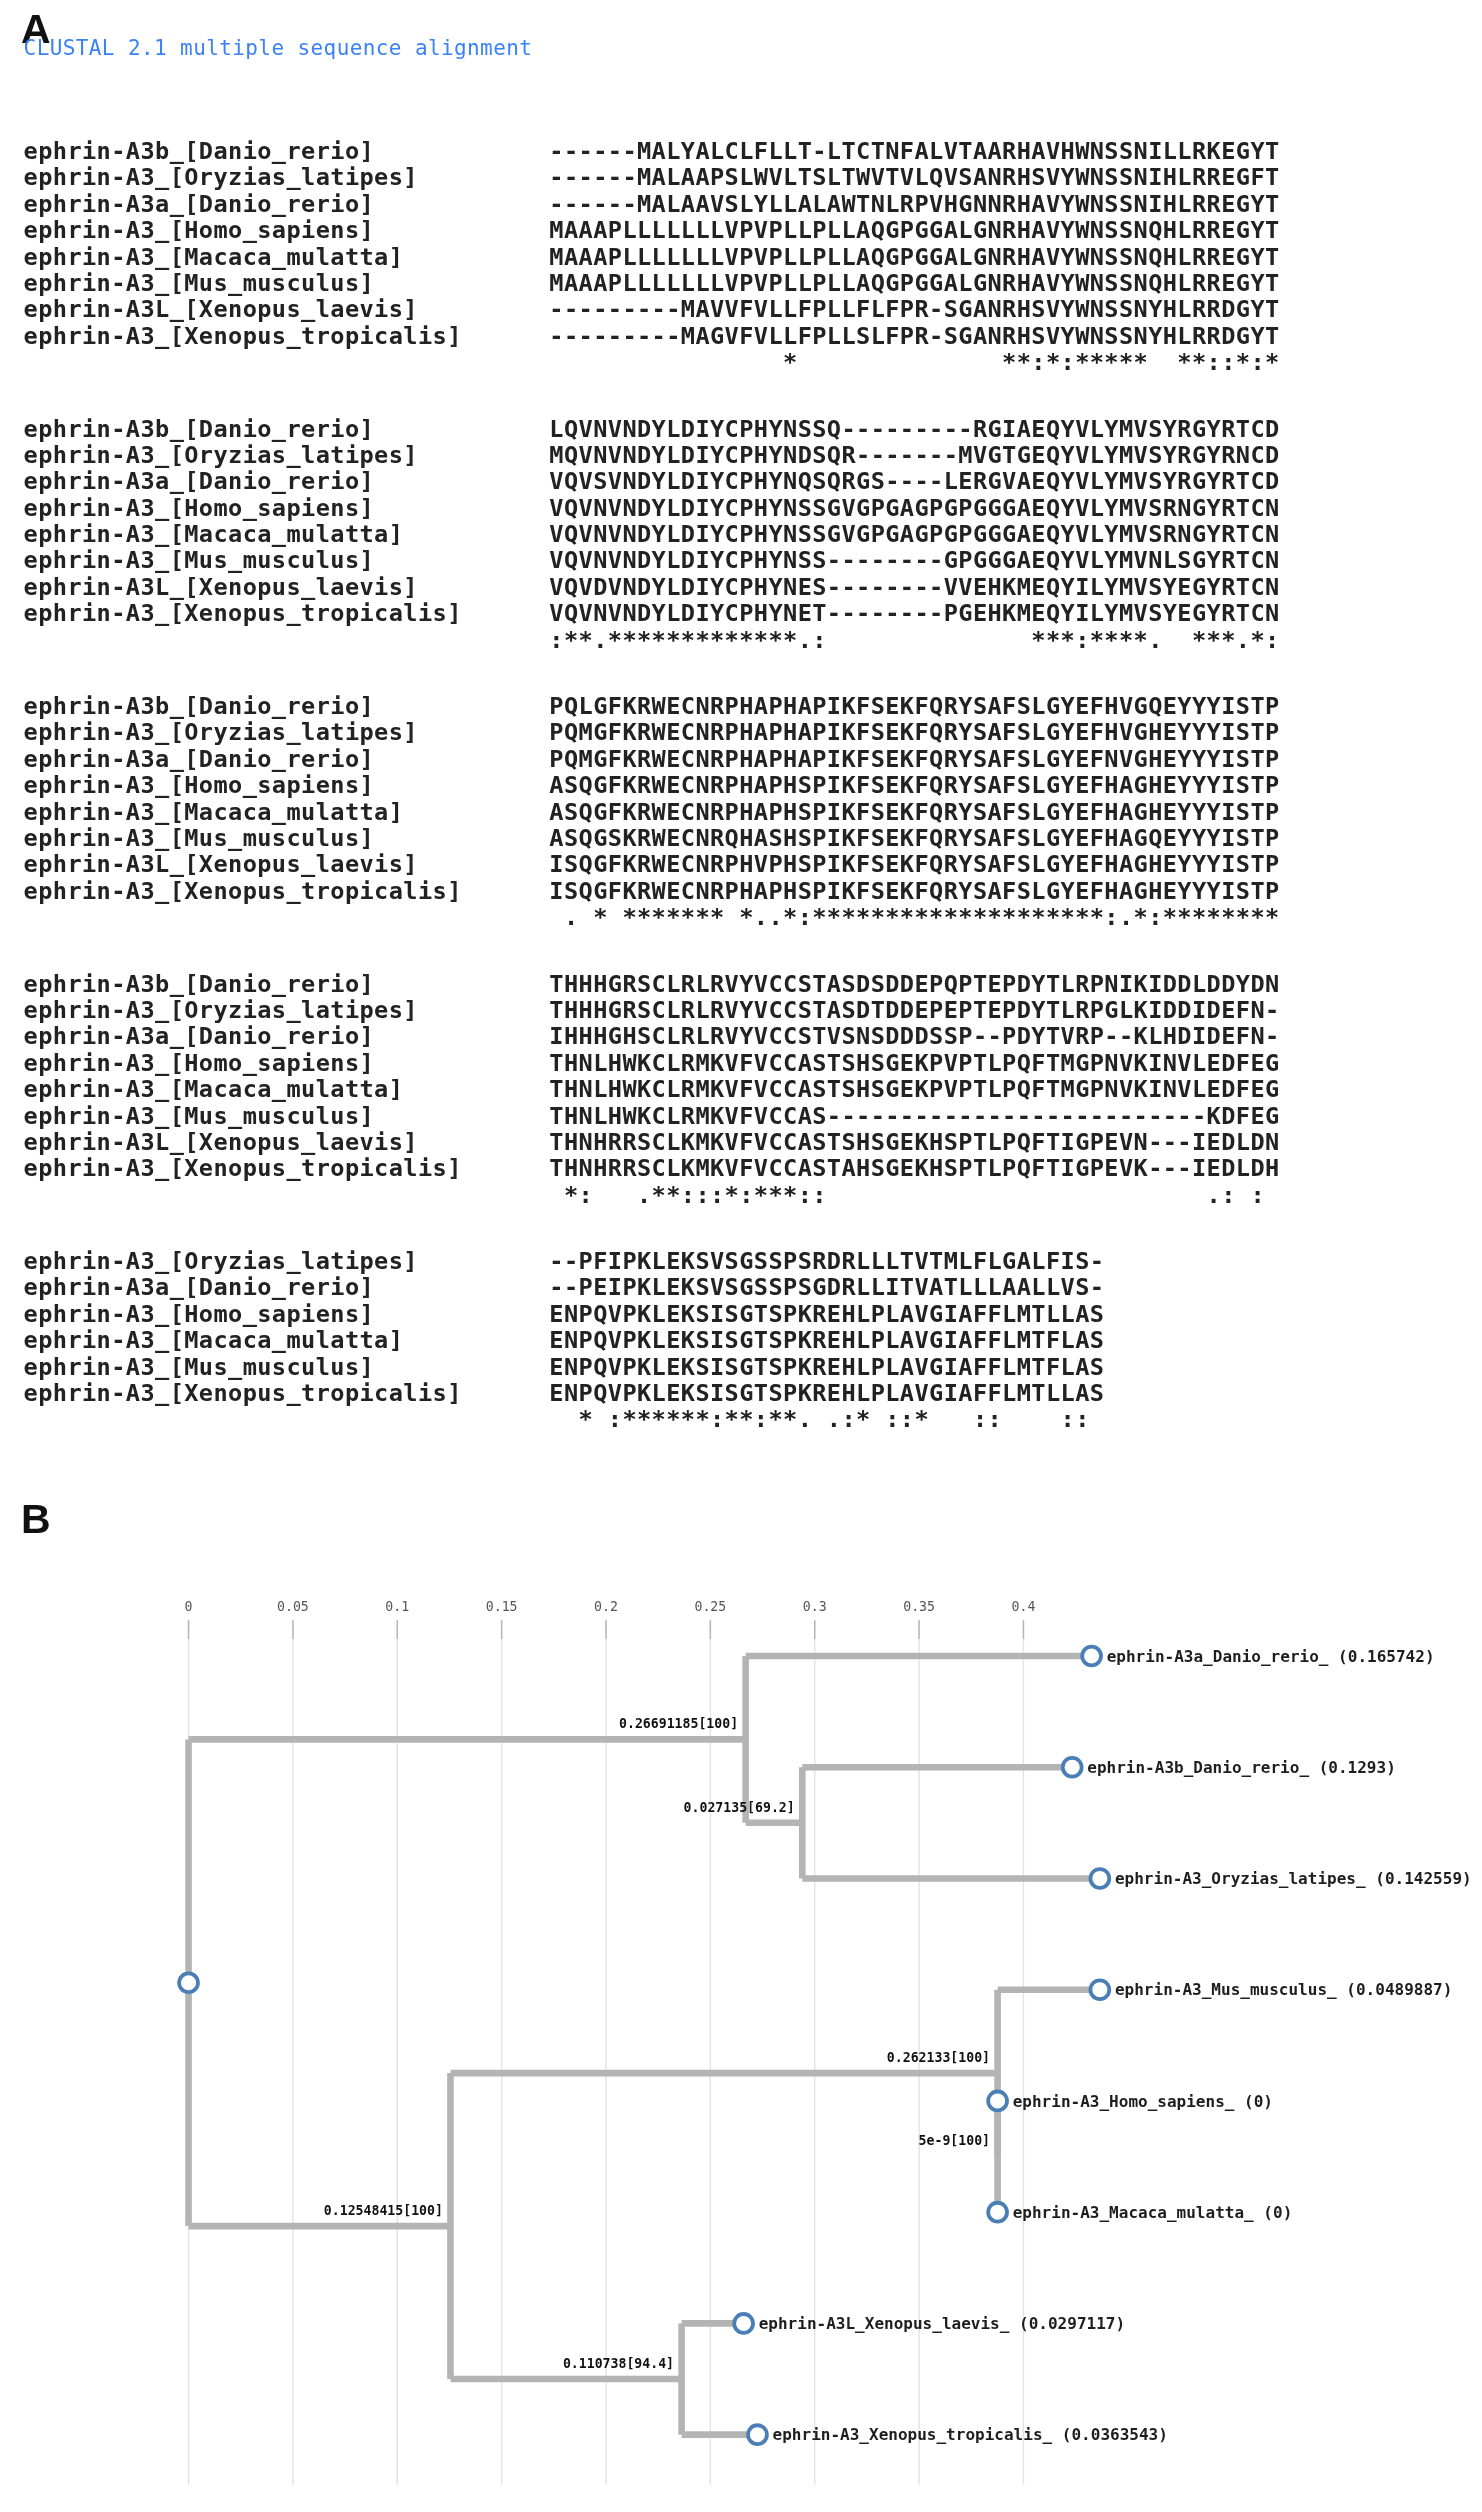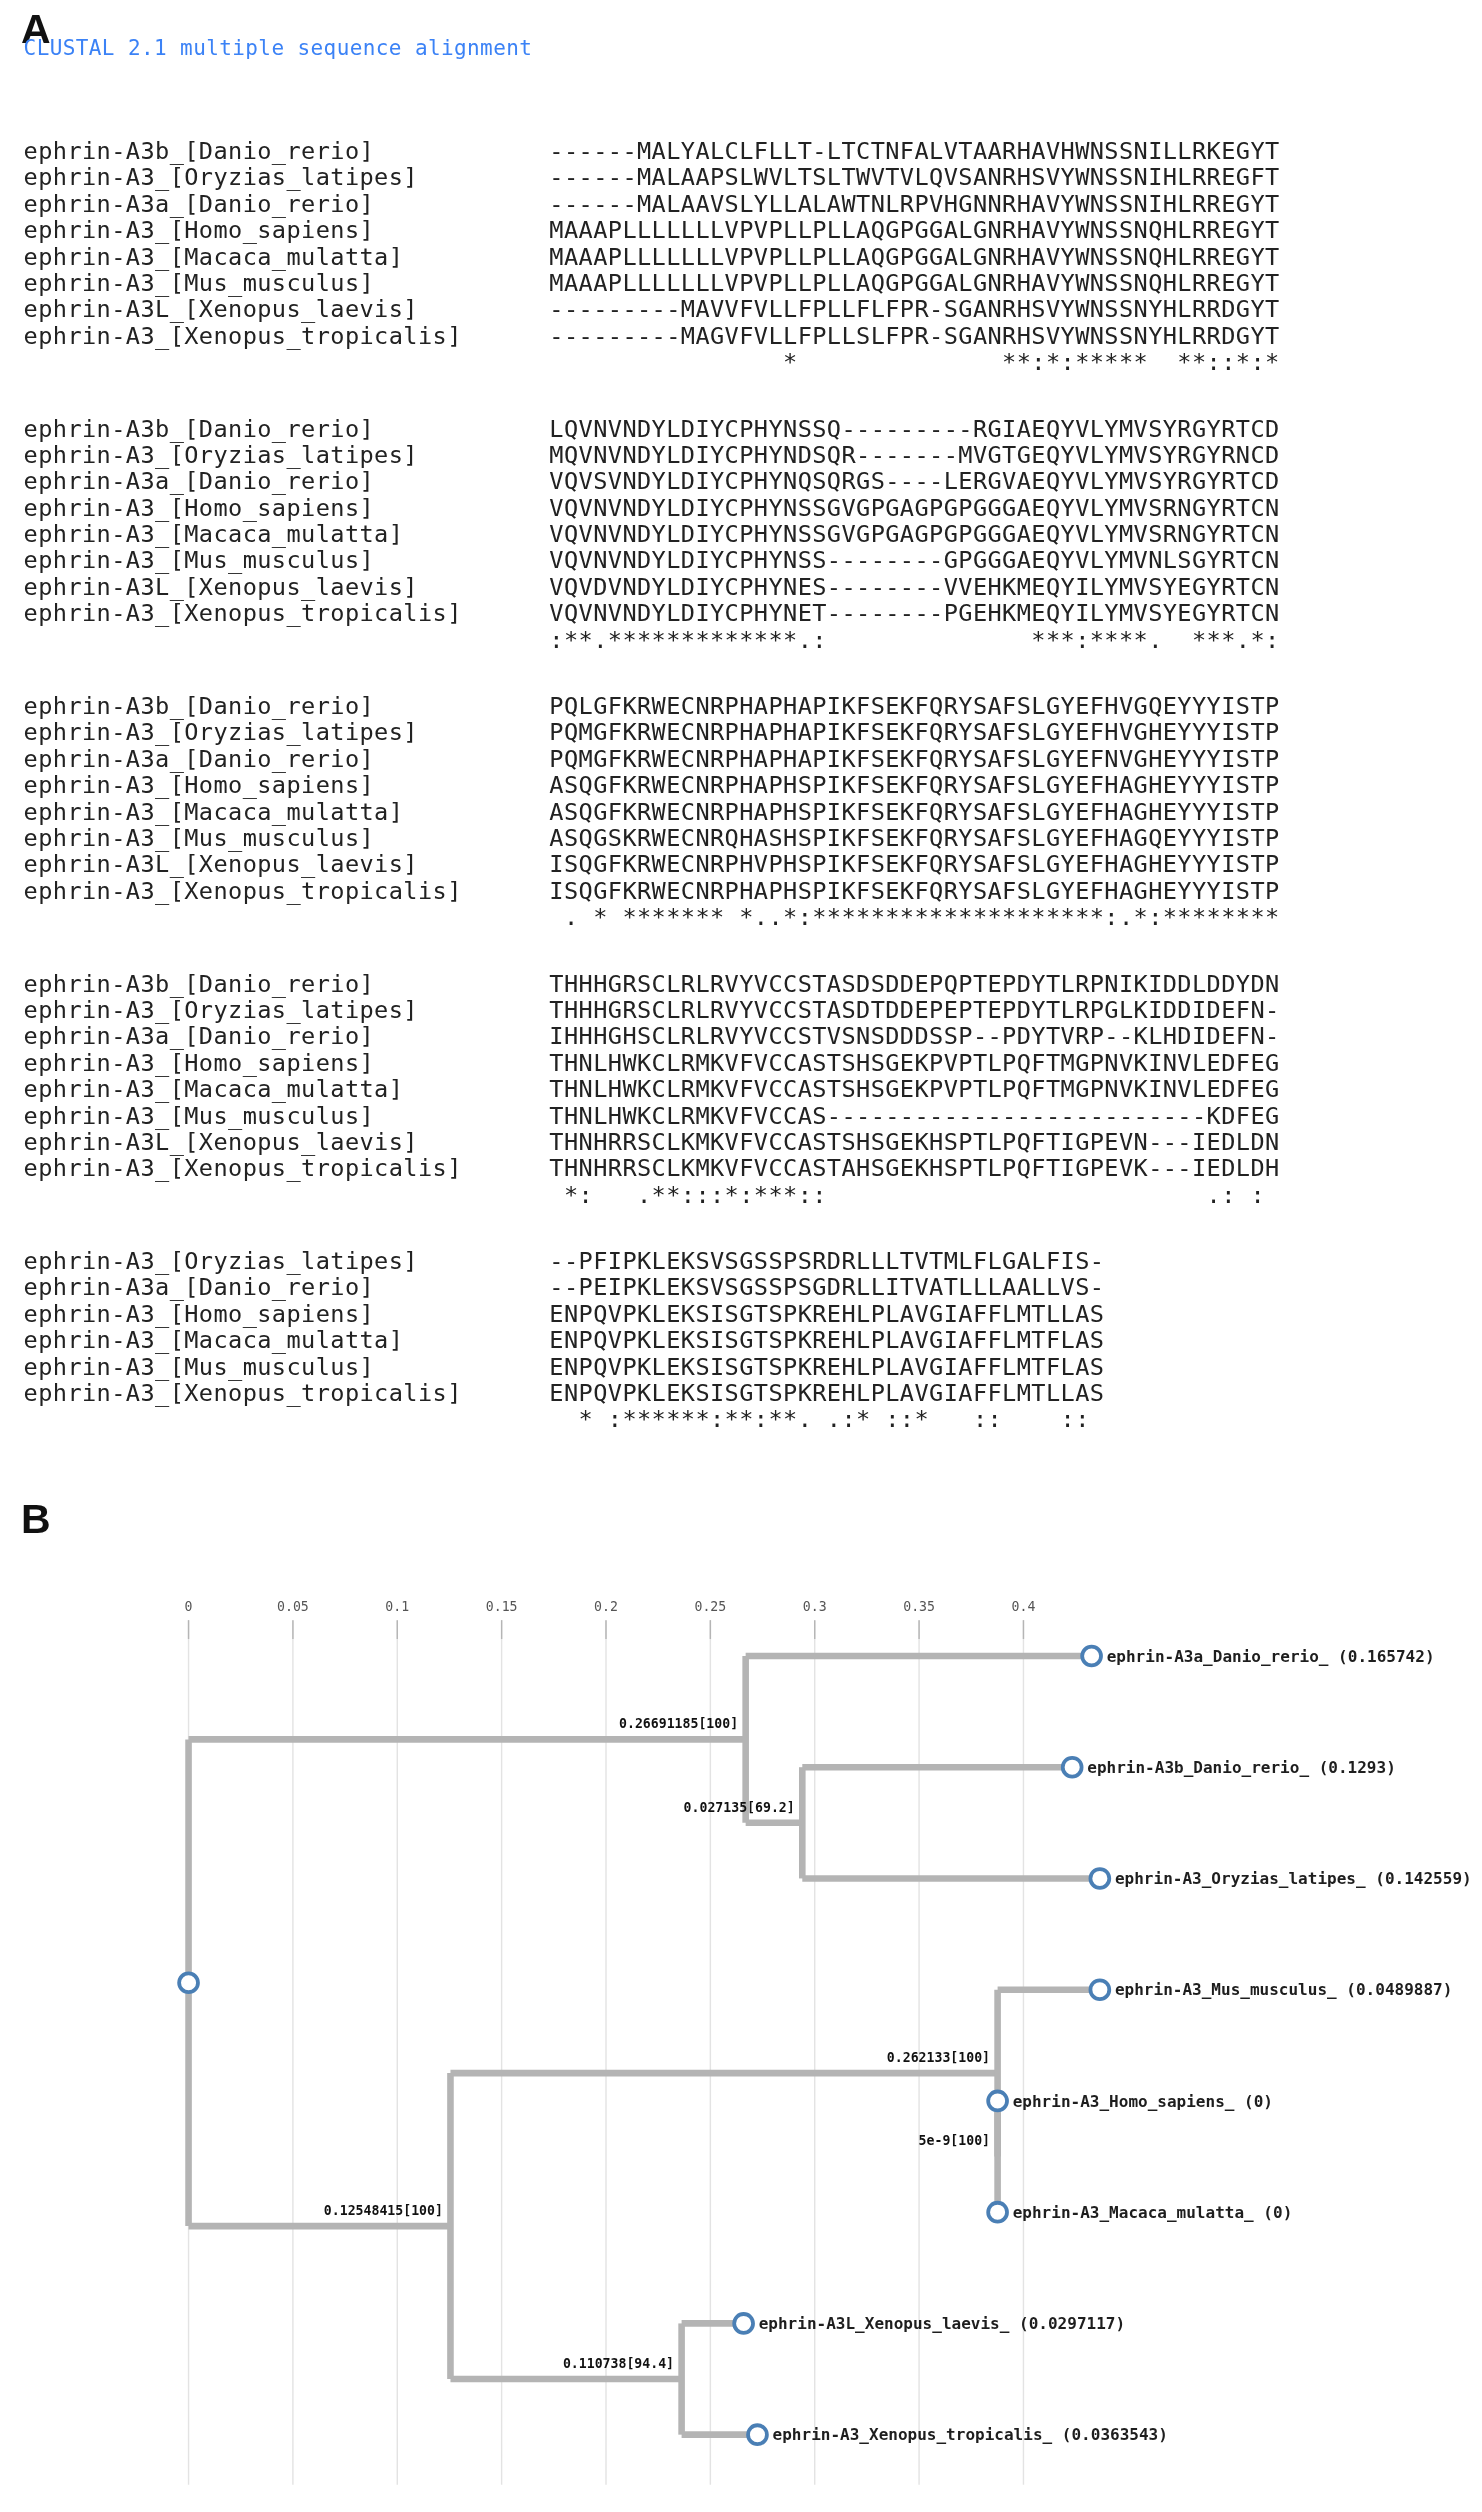--- a/index.html
+++ b/index.html
@@ -12,21 +12,21 @@
     font-family:"Liberation Sans", sans-serif;font-weight:bold;font-size:41px;color:#111;
   }
   #label-a{top:5.7px;}
   #label-b{top:1496px;}
   #clustal-title{
     position:absolute;left:23.6px;top:36px;
     font-size:21px;letter-spacing:0.4px;white-space:pre;color:#3b82f6;
   }
   #alignment{
     position:absolute;left:23.6px;top:138px;
-    font-size:23.6px;letter-spacing:0.4px;color:#222;
+    font-size:23.6px;letter-spacing:0.4px;color:#222;font-weight:bold;
   }
   .blk{margin-bottom:40px;}
   .ln{white-space:pre;line-height:26.4px;height:26.4px;}
   #tree-wrap{position:absolute;left:0;top:1556px;width:1482px;height:956px;}
   svg text{font-family:"DejaVu Sans Mono", monospace;}
   .tick-label{font-size:14px;fill:#555;}
   .leaf-label{font-size:17px;font-weight:bold;fill:#1e1e1e;}
   .branch-label{font-size:14px;font-weight:bold;fill:#111;}
 </style>
 </head>

